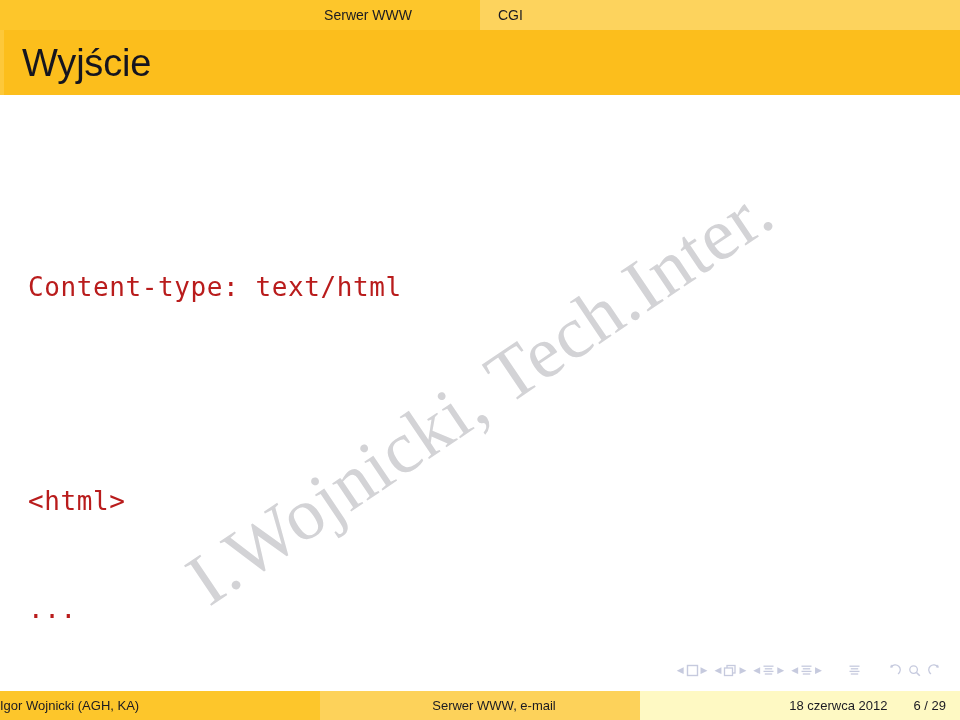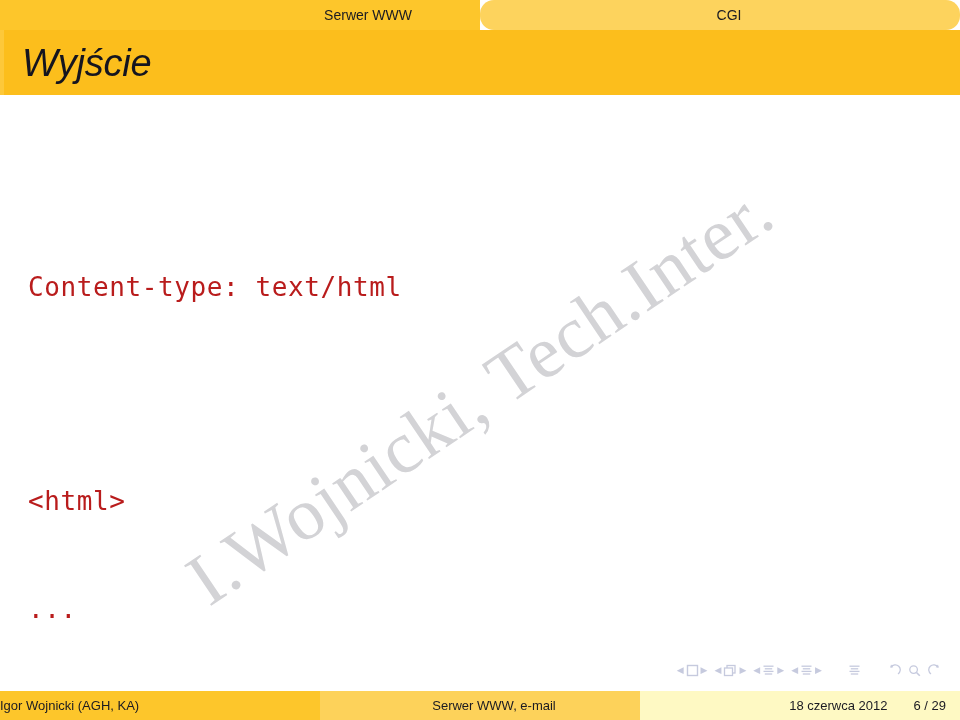--- a/index.html
+++ b/index.html
@@ -36,30 +36,29 @@
     align-items: center;
     justify-content: center;
     font-size: 14px;
     color: #1a1a22;
     box-sizing: border-box;
     white-space: nowrap;
   }
   .nav-section.active   { background: #fdc62b; }
   .nav-section.inactive { background: #fdd35d; }
   .nav-sec-1 { width: 480px; justify-content: flex-end; padding-right: 68px; }
-  .nav-sec-2 { width: 480px; justify-content: center; padding-left: 18px; border-radius: 14px; }
+  .nav-sec-2 { width: 480px; justify-content: flex-start; padding-left: 18px; }
 
   
   .titlebar {
     position: absolute;
     left: 0; top: 30px;
     width: 960px;
     height: 65px;
     background: #fcbe1c;
-    font-style: italic;
   }
   .titlebar .edge {
     position: absolute;
     left: 0; top: 0;
     width: 4px; height: 65px;
     background: #fdc83a;
   }
   .frame-title {
     position: absolute;
     left: 22px;

